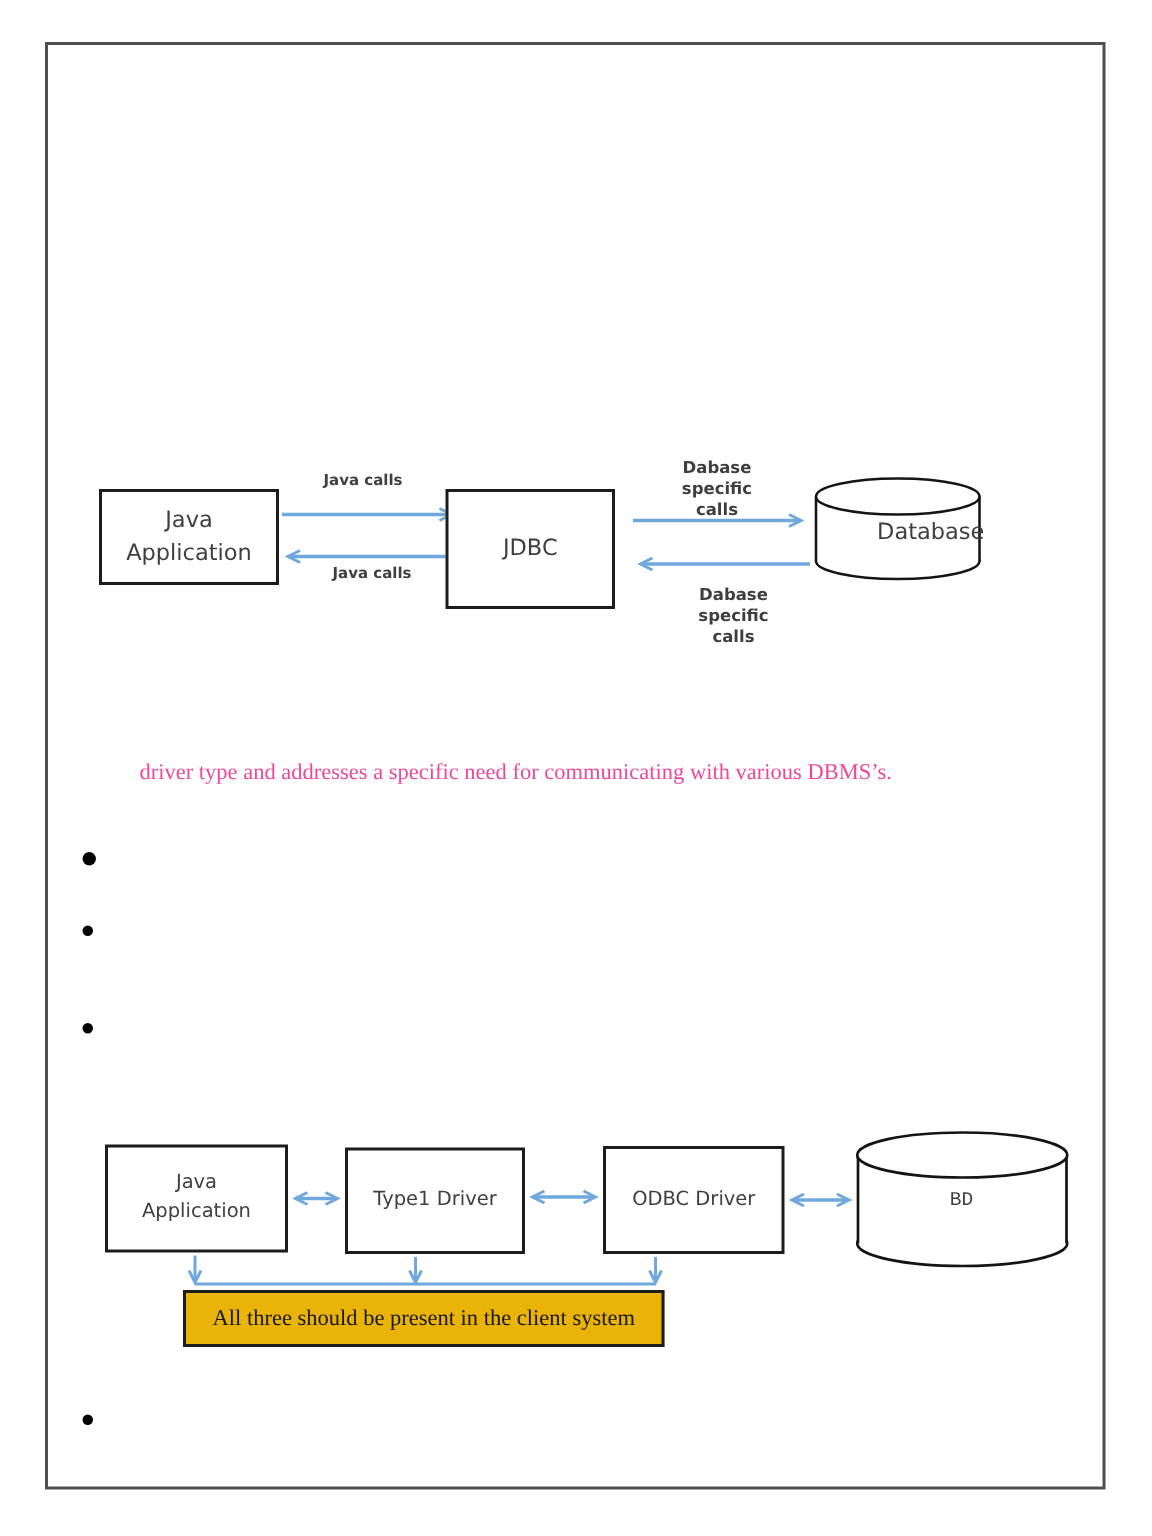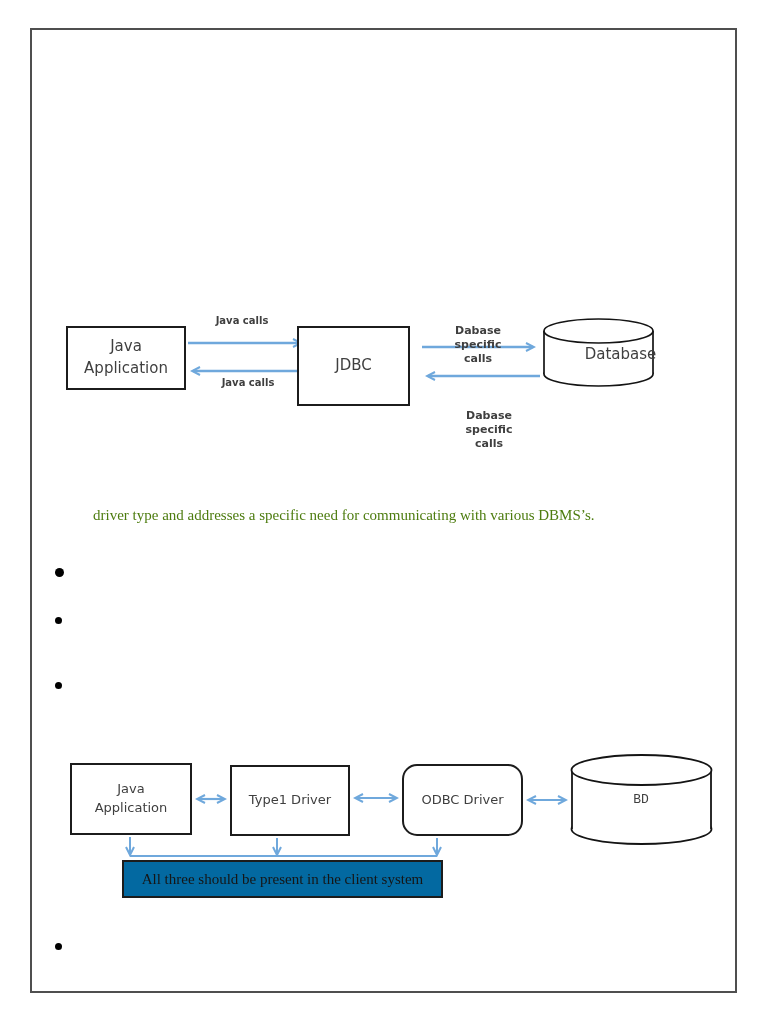--- a/index.html
+++ b/index.html
@@ -13,29 +13,29 @@
 
   .dbox { position:absolute; background:#fff; border:2px solid #1c1c1c;
           display:flex; align-items:center; justify-content:center;
           text-align:center; color:#3f3f3f; white-space:pre-line; line-height:1.45; }
   .fs15 { font-size:15px; }
   .fs13 { font-size:13px; }
 
   .alabel { position:absolute; text-align:center; color:#3f3f3f; font-weight:bold;
             white-space:pre-line; line-height:1.25; }
   .alabel.big { font-size:10px; }
-  .alabel.small { font-size:11px;margin-top:19px; }
+  .alabel.small { font-size:11px; }
 
   .cyl-label { position:absolute; text-align:center; color:#3f3f3f; }
 
   .serif-text { position:absolute; font-family:"Liberation Serif", serif;
-                color:#4d7c0f; font-size:15px; white-space:nowrap; }
+                color:#ec4899; font-size:15px; white-space:nowrap; }
 
   .caption-box { position:absolute; left:122px; top:860px; width:321px; height:38px;
-                 border:2px solid #1c1c1c; background:#0369a1;
+                 border:2px solid #1c1c1c; background:#eab308;
                  display:flex; align-items:center; justify-content:center;
                  font-family:"Liberation Serif", serif; font-size:15px; color:#161616; }
 
   .bullet { position:absolute; background:#000; border-radius:50%; }
   .bullet.b-lg { width:9px; height:9px; }
   .bullet.b-sm { width:7px; height:7px; }
 </style>
 </head>
 <body>
 
@@ -106,21 +106,21 @@
 
 <div class="dbox fs13" style="left:70px; top:763px; width:122px; height:72px;">
   <span>Java
 Application</span>
 </div>
 
 <div class="dbox fs13" style="left:230px; top:765px; width:120px; height:71px;">
   <span>Type1 Driver</span>
 </div>
 
-<div class="dbox fs13" style="left:402px; top:764px; width:121px; height:72px;border-radius:15px;">
+<div class="dbox fs13" style="left:402px; top:764px; width:121px; height:72px;">
   <span>ODBC Driver</span>
 </div>
 
 <div class="cyl-label fs13" style="left:591px; top:792px; width:100px;font-family:Liberation Mono, monospace;">BD</div>
 
 <div class="caption-box">
   <span>All three should be present in the client system</span>
 </div>
 
 </body></html>

